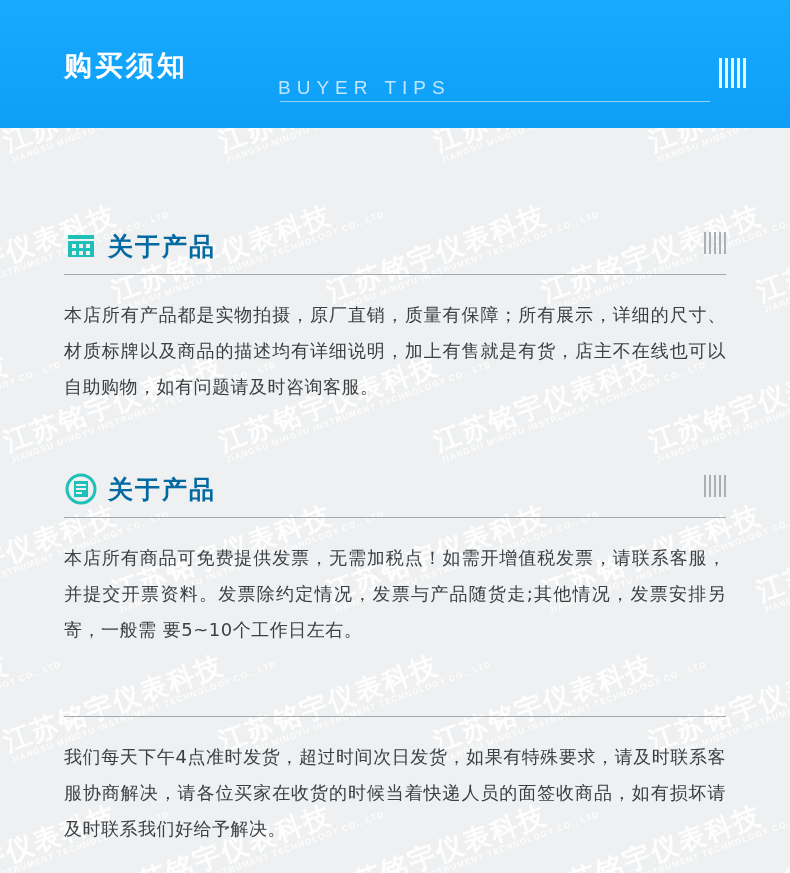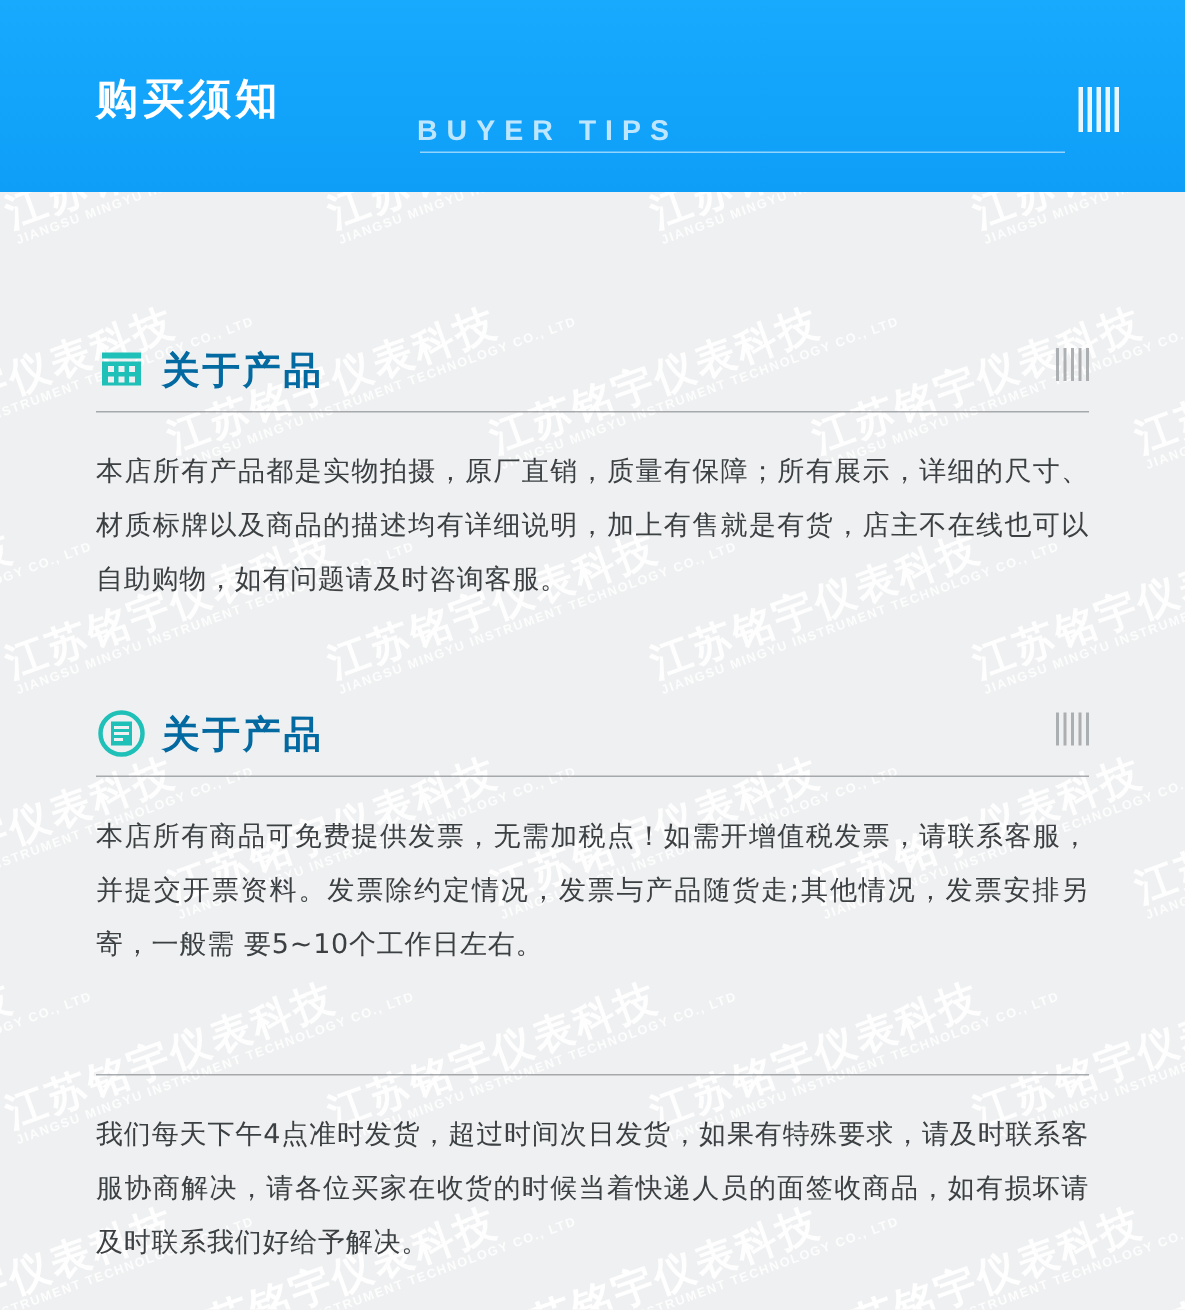--- a/index.html
+++ b/index.html
@@ -73,21 +73,20 @@
     font-family: Liberation Sans, sans-serif;
   }
   .banner-sub {
     position: absolute;
     left: 278px;
     top: 77px;
     font-size: 19px;
     color: #bfe6ff;
     letter-spacing: 6px;
     font-family: "Liberation Sans", sans-serif;
-    font-weight: bold;
   }
   .banner-rule {
     position: absolute;
     left: 280px;
     top: 101px;
     width: 430px;
     height: 1px;
     background: rgba(255,255,255,0.55);
   }
   .banner-bars {

